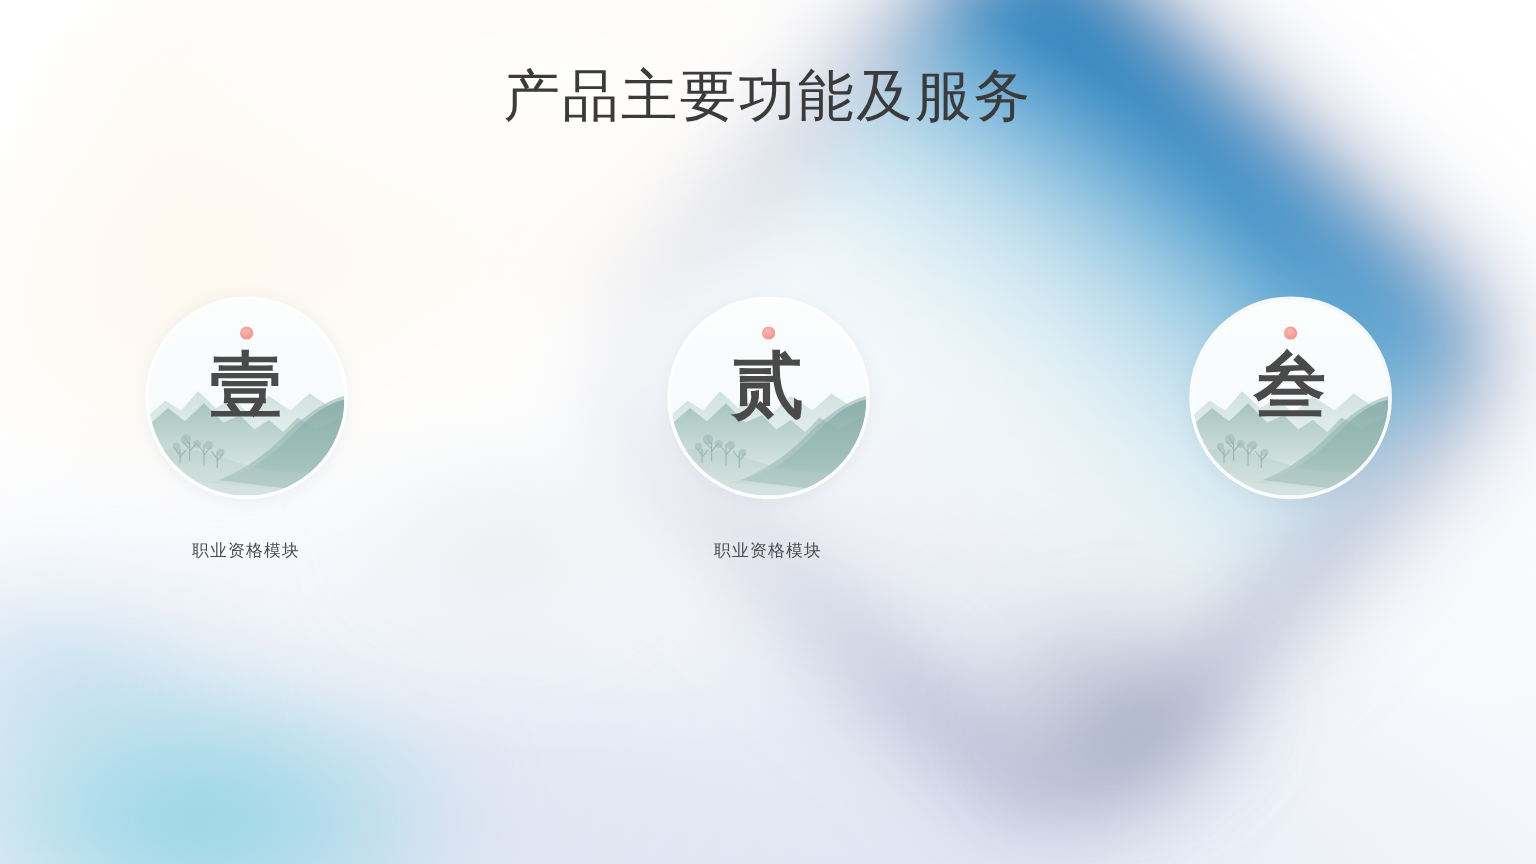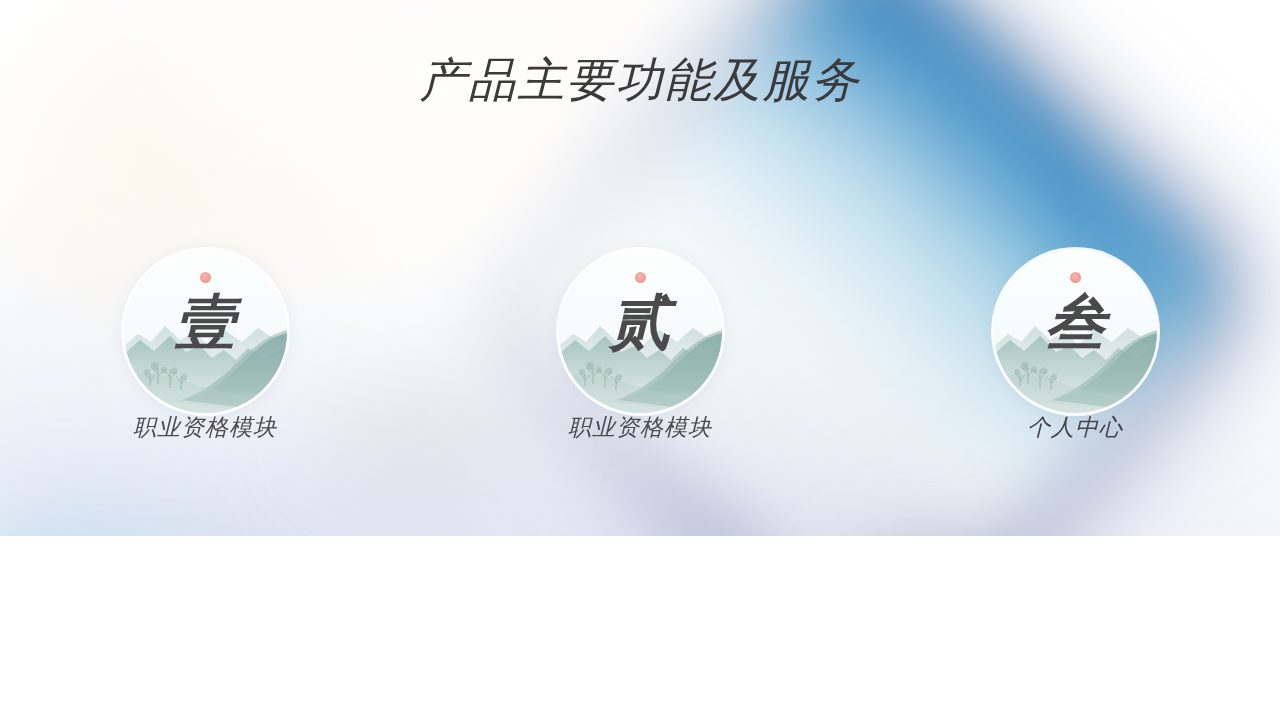--- a/index.html
+++ b/index.html
@@ -10,24 +10,23 @@
     overflow: hidden;
     background: #ffffff;
   }
   body {
     font-family: "Liberation Sans", "DejaVu Sans", sans-serif;
   }
 
   #slide {
     position: relative;
     width: 1280px;
-    height: 536px;
+    height: 720px;
     overflow: hidden;
     background: #f97316;
-    font-style: italic;
   }
 
   
   .bg-layer {
     position: absolute;
     inset: 0;
     pointer-events: none;
   }
 
   
@@ -235,21 +234,22 @@
     text-align: center;
     font-size: 60px;
     line-height: 68px;
     font-weight: 700;
     color: #4a4a4a;
     font-family: "DejaVu Sans", "Liberation Sans", sans-serif;
     letter-spacing: 0;
   }
 
   .caption {
-    font-size: 23px;
+    margin-top: 31px;
+    font-size: 14px;
     line-height: 28px;
     color: #4c4c4f;
     letter-spacing: 1px;
     white-space: nowrap;
   }
   .item-3 .caption { color: #44444c; }
 </style>
 </head>
 <body>
 
@@ -411,17 +411,16 @@
               <circle cx="40" cy="120" r="3.4"></circle>
               <circle cx="23" cy="122" r="3.0"></circle>
               <circle cx="50" cy="121" r="3.6"></circle>
               <circle cx="60" cy="127" r="3.0"></circle>
             </g>
           </svg>
         </div>
         <div class="sun-dot"></div>
         <div class="numeral">叁</div>
       </div>
-      <div class="caption">个人中心</div>
     </div>
 
   </div>
 </div>
 
 </body></html>

